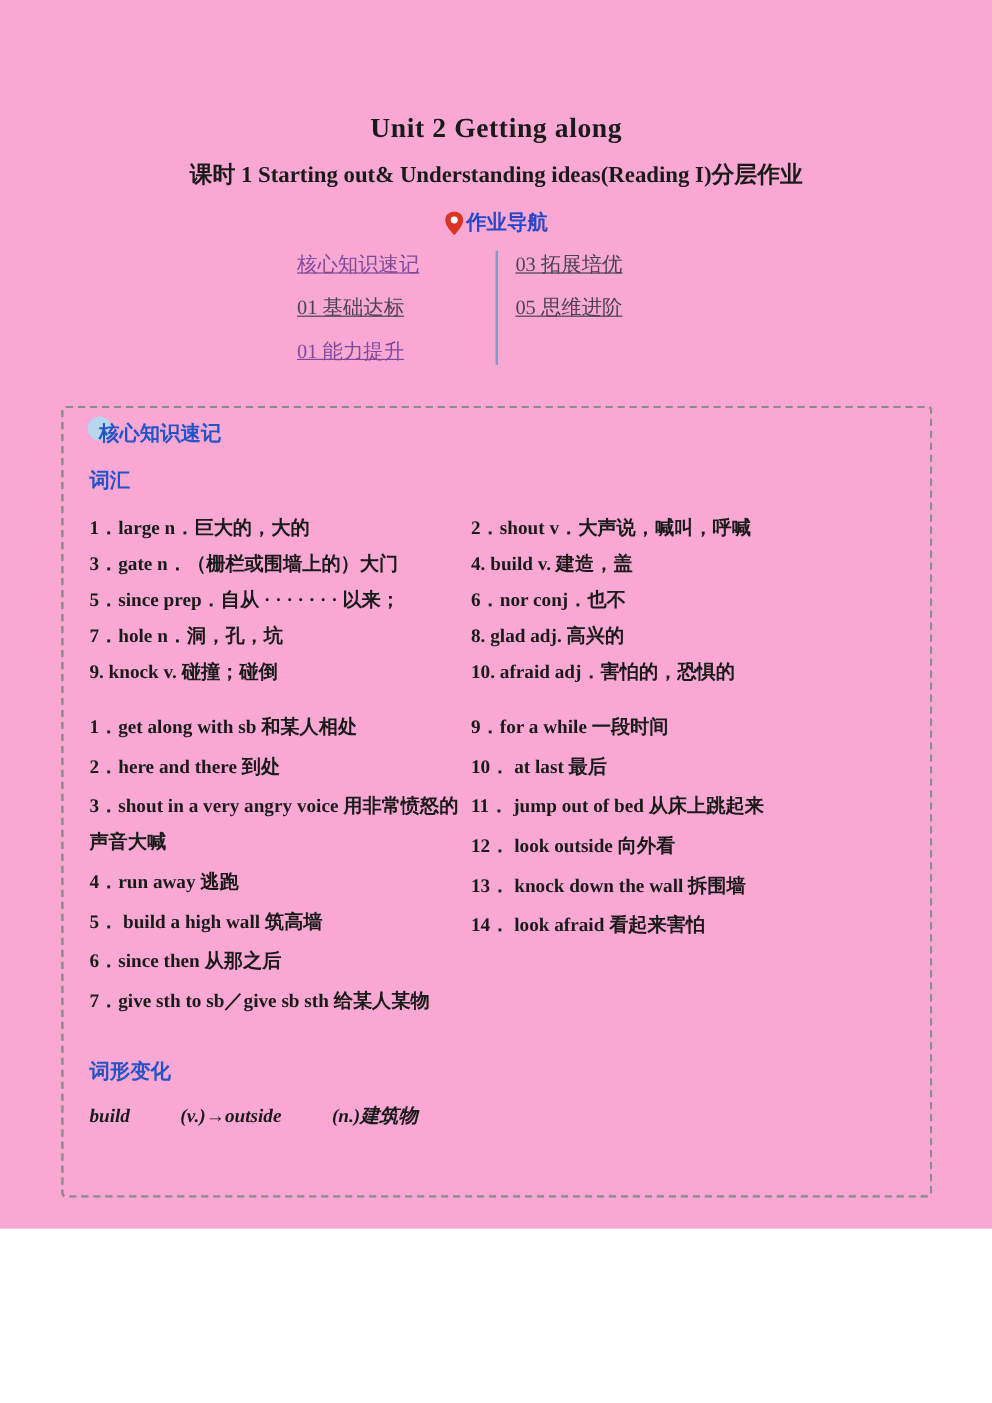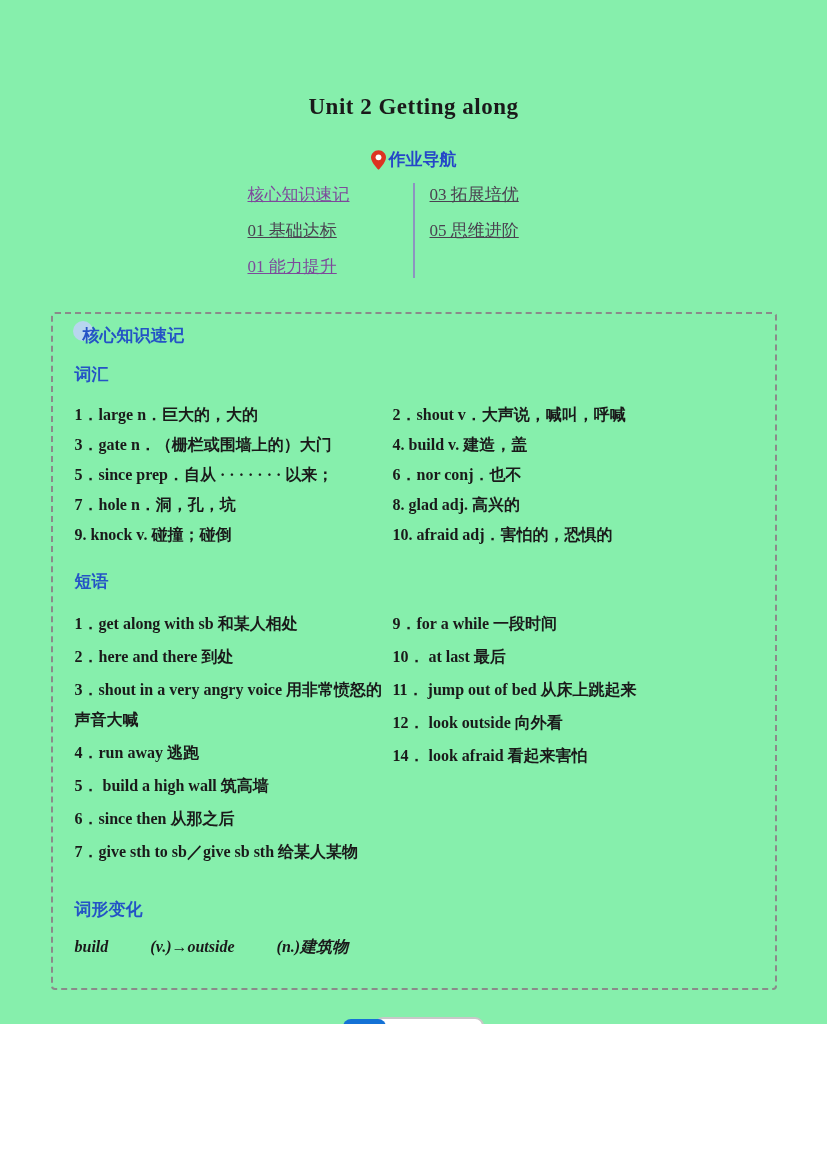--- a/index.html
+++ b/index.html
@@ -1,39 +1,39 @@
 <!DOCTYPE html>
 <html><head>
 <meta charset="utf-8">
 <style>
   html,body{margin:0;padding:0;background:#ffffff;}
   .page{
     position:relative;
     width:827px;height:1024px;
-    background:#86efac;
+    background:#f9a8d4;
     font-family:"Liberation Serif", serif;
     color:#1a1a1a;
     overflow:hidden;
   }
   
   .doc-title{
     padding-top:94px;
     text-align:center;
     font-size:23px;
     font-weight:bold;
     letter-spacing:0.5px;
   }
   .doc-subtitle{
     margin-top:13px;
     text-align:center;
     font-size:19px;
     font-weight:bold;
   }
   .nav-title{
-    margin-top:28px;
+    margin-top:15px;
     display:flex;
     justify-content:center;
     align-items:center;
     gap:3px;
     color:#2546c8;
     font-family:"Liberation Sans", sans-serif;
     font-weight:bold;
     font-size:17px;
   }
   .pin-wrap{display:inline-flex;align-items:center;}
@@ -161,20 +161,21 @@
     z-index:1;
     letter-spacing:1px;
   }
 </style>
 </head>
 <body>
 
 <div class="page">
 
   <div class="doc-title">Unit 2 Getting along</div>
+  <div class="doc-subtitle">课时 1 Starting out&amp; Understanding ideas(Reading I)分层作业</div>
 
   <div class="nav-title">
     <span class="pin-wrap">
       <svg width="15" height="20" viewBox="0 0 16 21">
         <path d="M8 0C3.6 0 0 3.5 0 7.8 0 13.3 8 21 8 21s8-7.7 8-13.2C16 3.5 12.4 0 8 0z" fill="#dd3322"></path>
         <circle cx="8" cy="7.6" r="3.1" fill="#ffffff"></circle>
       </svg>
     </span>
     <span>作业导航</span>
   </div>
@@ -211,37 +212,37 @@
       </ul>
       <ul class="plain vocab-list">
         <li>2．shout v．大声说，喊叫，呼喊</li>
         <li>4. build  v. 建造，盖</li>
         <li>6．nor conj．也不</li>
         <li>8. glad adj. 高兴的</li>
         <li>10. afraid adj．害怕的，恐惧的</li>
       </ul>
     </div>
 
-    <div class="sec-head phrases-head">短语</div>
 
     <div class="two-col phrases-grid">
       <ul class="plain phrase-list leftcol">
         <li>1．get along with sb 和某人相处</li>
         <li>2．here and there 到处</li>
         <li>3．shout in a very angry voice 用非常愤怒的声音大喊</li>
         <li>4．run away 逃跑</li>
         <li>5． build a high wall 筑高墙</li>
         <li>6．since then 从那之后</li>
         <li>7．give sth to sb／give sb sth 给某人某物</li>
       </ul>
       <ul class="plain phrase-list">
         <li>9．for a while 一段时间</li>
         <li>10． at last 最后</li>
         <li>11． jump out of bed 从床上跳起来</li>
         <li>12． look outside 向外看</li>
+        <li>13． knock down the wall 拆围墙</li>
         <li>14． look afraid 看起来害怕</li>
       </ul>
     </div>
 
     <div class="sec-head wordform-head">词形变化</div>
     <div class="wordform-line">
       <span>build</span>
       <span>(v.)→outside</span>
       <span>(n.)建筑物</span>
     </div>

